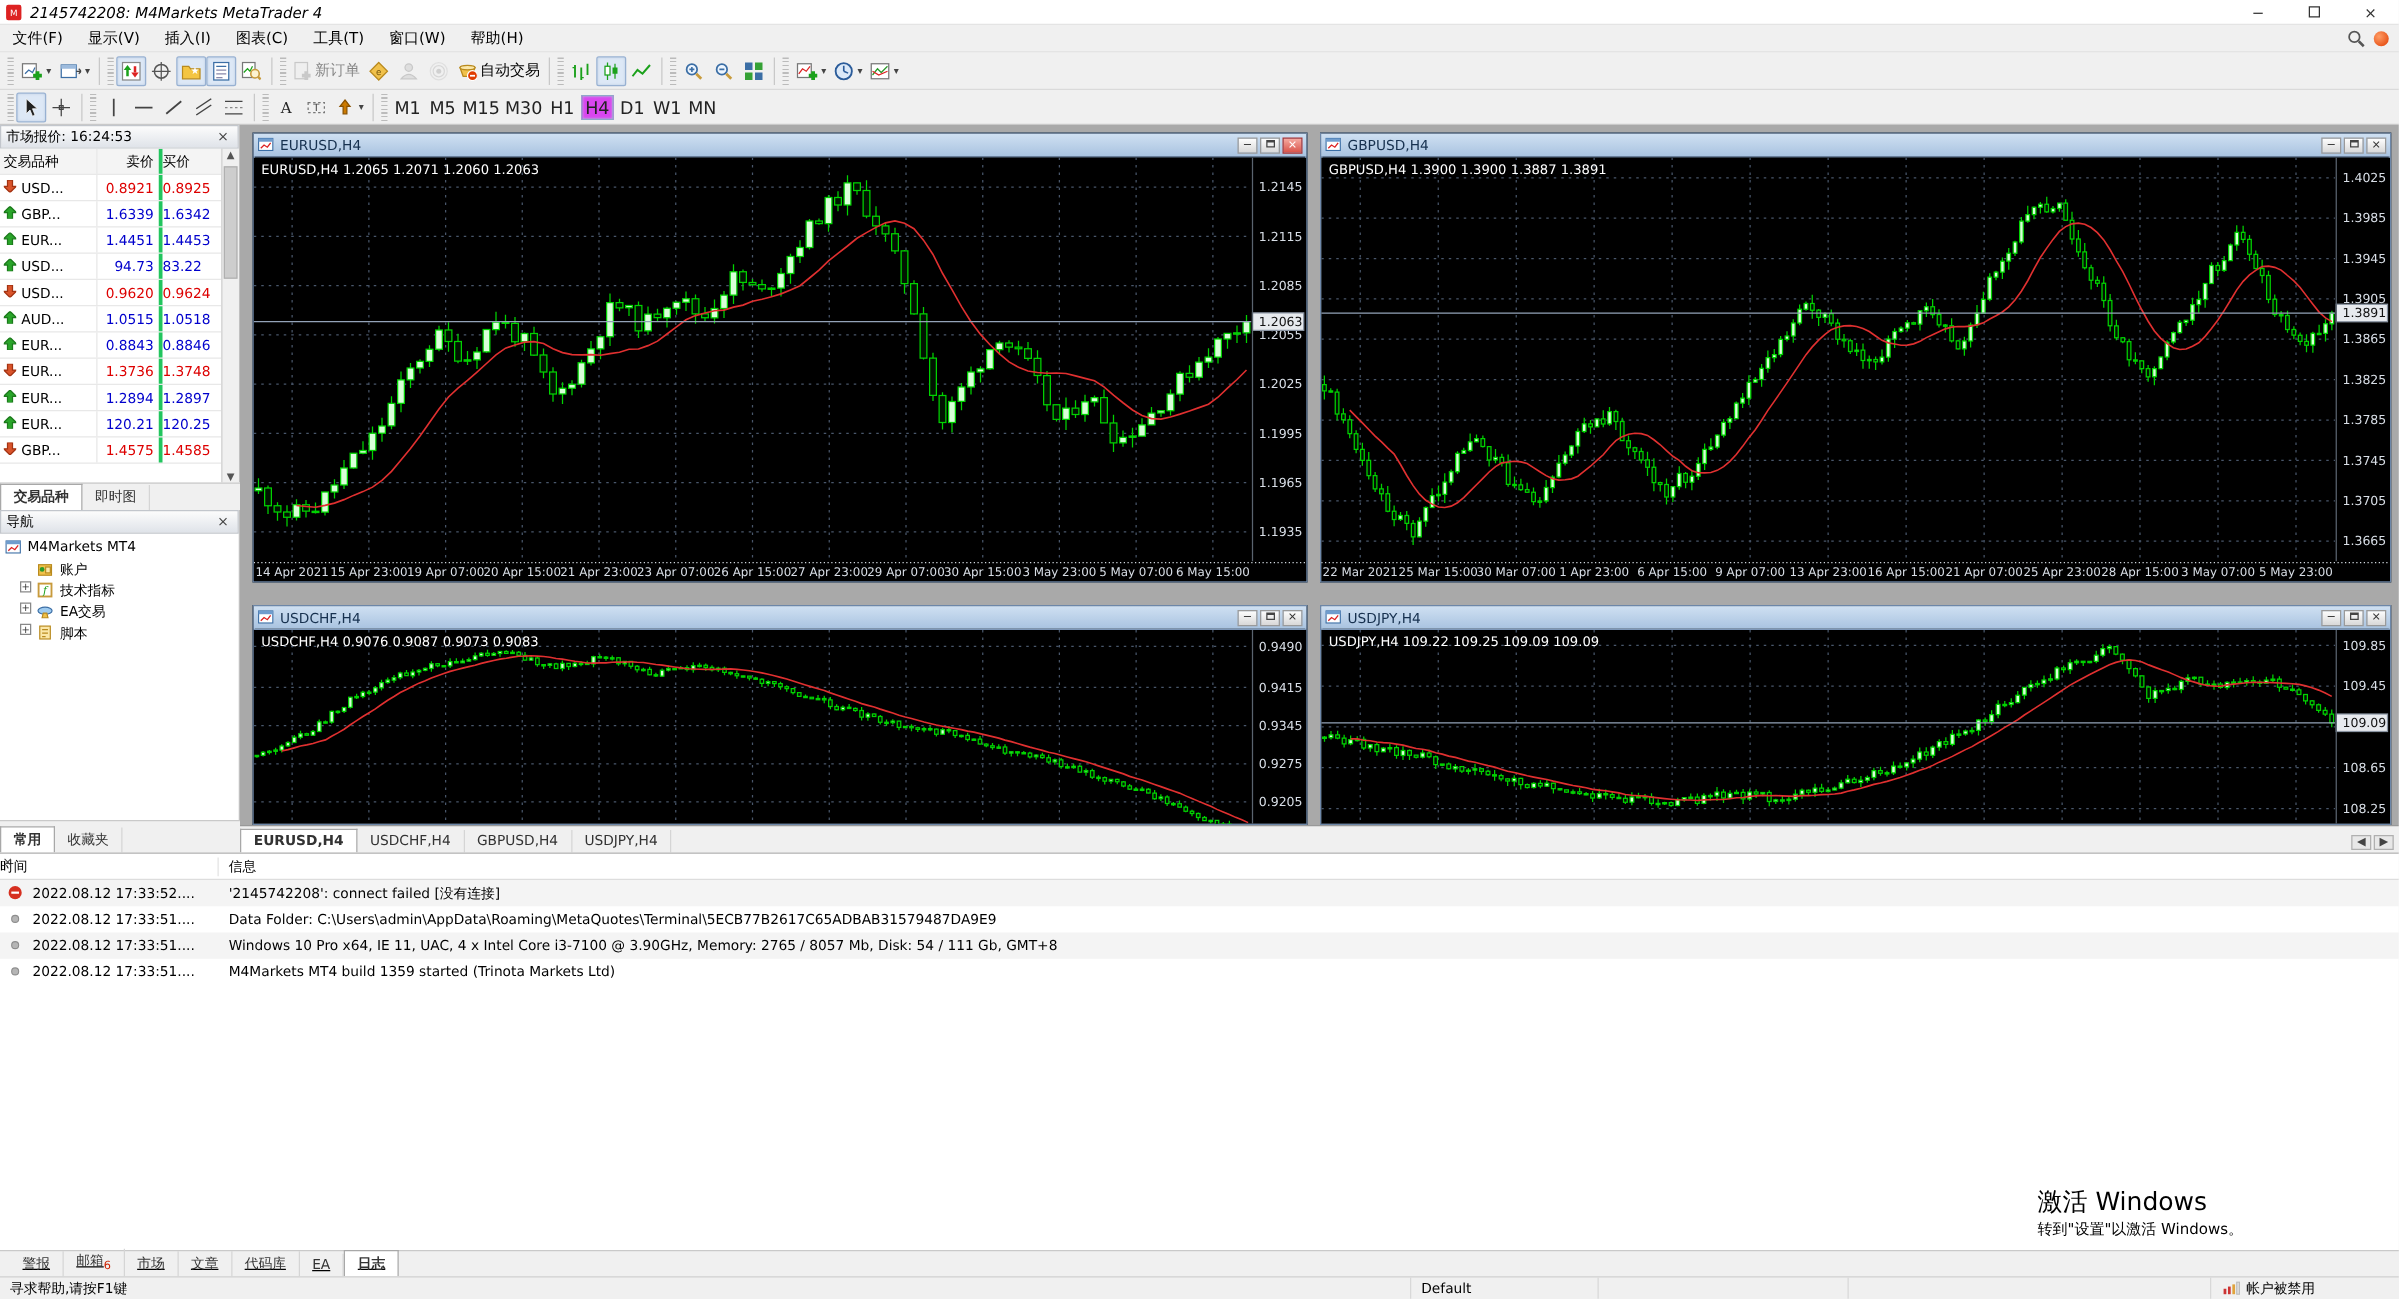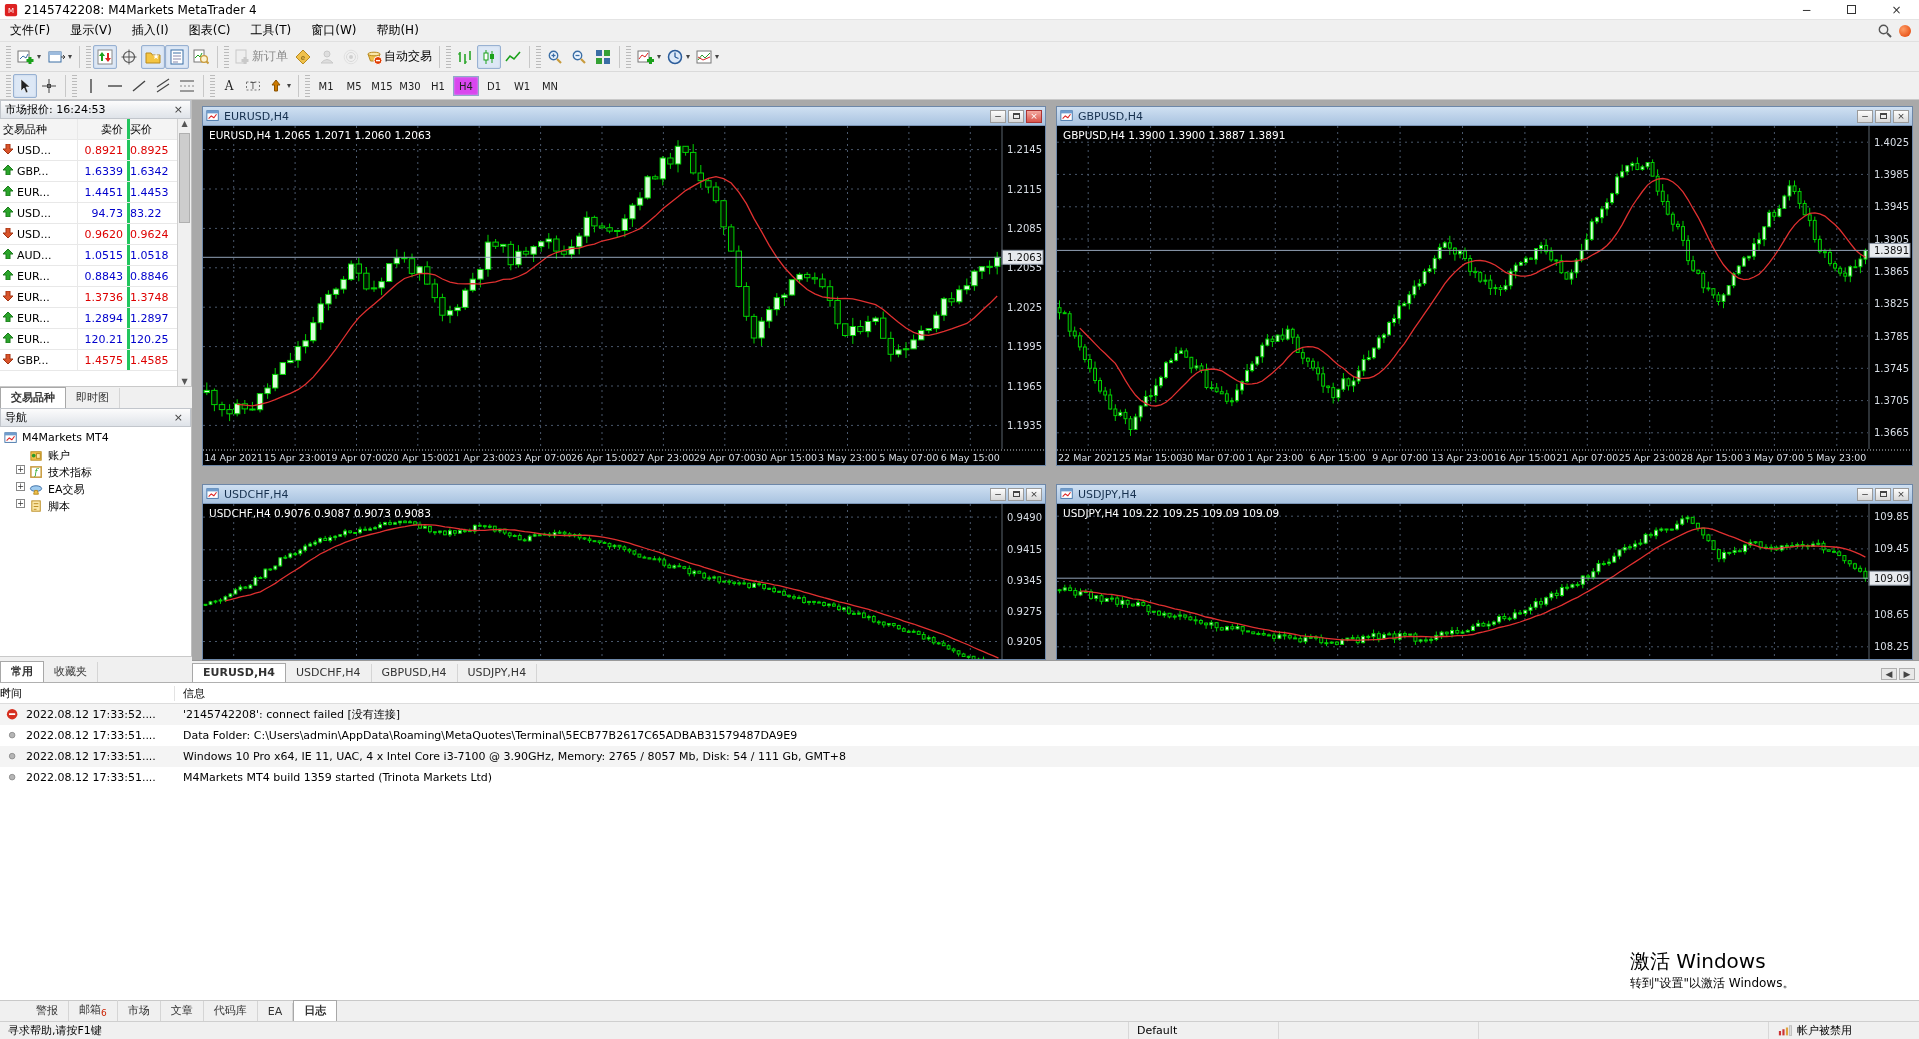--- a/index.html
+++ b/index.html
@@ -1,37 +1,37 @@
 <!DOCTYPE html>
 <html><head>
 <meta charset="utf-8">
 <style>
   * { margin:0; padding:0; box-sizing:border-box; }
   html,body { width:1919px; height:1039px; overflow:hidden; background:#f0f0f0;
     font-family:"DejaVu Sans","Liberation Sans",sans-serif; font-size:12px; color:#000; }
   .abs { position:absolute; }
   
   #titlebar { left:0; top:0; width:1919px; height:20px; background:#ffffff; display:flex; align-items:center; border-bottom:1px solid #e4e4e4; }
-  #titlebar .ttl { margin-left:6px; font-size:12px; }
+  #titlebar .ttl { margin-left:6px; font-size:12px;font-style:italic; }
   #titlebar .winbtns { margin-left:auto; display:flex; }
   .wbtn { width:45px; height:19px; display:flex; align-items:center; justify-content:center; font-size:12px; color:#333; }
   .maxglyph { width:9px; height:9px; border:1px solid #333; display:inline-block; }
   #menubar { left:0; top:20px; width:1919px; height:22px; background:#f0f0f0; display:flex; align-items:center; border-bottom:1px solid #e0e0e0; }
   .menu-item { padding:3px 10px; }
   #menubar .right { margin-left:auto; display:flex; align-items:center; gap:6px; margin-right:8px; }
   #toolbar1 { left:0; top:42px; width:1919px; height:30px; background:#f0f0f0; display:flex; align-items:center; border-bottom:1px solid #dadada; padding-left:4px; }
   #toolbar2 { left:0; top:72px; width:1919px; height:28px; background:#f0f0f0; display:flex; align-items:center; border-bottom:1px solid #c9c9c9; padding-left:4px; }
   .tbtn { height:24px; min-width:24px; display:flex; align-items:center; justify-content:center; border:1px solid transparent; border-radius:2px; padding:0 2px; gap:2px; }
   .tbtn.toggled { border-color:#98b1d2; background:#dde8f6; box-shadow:inset 0 0 2px #b9c9de; }
   .tbtn.disabled { opacity:.45; }
   .tbtn .lbl { font-size:12px; }
   .tbtn .dd { font-size:8px; color:#444; margin-left:1px; }
   .tsep { width:1px; height:22px; background:#c8c8c8; margin:0 4px; }
   .grip { width:5px; height:22px; margin:0 2px; background:repeating-linear-gradient(#bbb,#bbb 1px,transparent 1px,transparent 3px); }
-  .tfbtn { height:20px; min-width:26px; text-align:center; line-height:20px; font-size:10px; color:#222; border:1px solid transparent; margin:0 1px; }
+  .tfbtn { height:20px; min-width:26px; text-align:center; line-height:20px; font-size:14px; color:#222; border:1px solid transparent; margin:0 1px; }
   .tfbtn.active { background:#d946ef; border-color:#8fa8c8; box-shadow:inset 0 0 2px #b9c9de; }
   
   .panel-hdr { height:19px; background:linear-gradient(#fcfcfc,#dfe3e9); border:1px solid #c2c6cc; display:flex; align-items:center; font-size:11px; padding:0 4px; }
   .panel-hdr .x { margin-left:auto; font-size:11px; color:#444; padding:0 3px; }
   #market-watch { left:0; top:100px; width:192px; height:286px; background:#fff; border-right:1px solid #c0c0c0; }
   #mw-table { position:absolute; left:0; top:19px; right:14px; bottom:0; overflow:hidden; background:#fff; }
   .mw-row { display:flex; height:21px; align-items:center; border-bottom:1px solid #e8e8e8; font-size:11px; }
   .mw-row .c1 { width:78px; display:flex; align-items:center; gap:4px; padding-left:3px; border-right:1px solid #e8e8e8; height:100%; }
   .mw-row .c2 { width:52px; text-align:right; padding-right:4px; border-right:3px solid #22c55e; height:100%; line-height:21px; }
   .mw-row .c3 { flex:1; text-align:left; padding-right:2px; height:100%; line-height:21px; }
@@ -64,21 +64,21 @@
   #terminal { left:0; top:682px; width:1919px; height:318px; background:#fff; border-top:1px solid #b0b0b0; }
   #terminal .closex { position:absolute; left:2px; top:2px; font-size:10px; color:#444; }
   .trm-hdr { display:flex; height:21px; border-bottom:1px solid #ddd; font-size:11px; align-items:center; }
   .trm-hdr .h1 { width:175px; border-right:1px solid #e3e3e3; }
   .trm-hdr .h2 { padding-left:8px; }
   .trm-row { display:flex; height:21px; align-items:center; font-size:11px; }
   .trm-row:nth-child(odd) { background:#f4f4f4; }
   .trm-row .ic { width:26px; display:flex; justify-content:center; }
   .trm-row .tm { width:149px; }
   .trm-row .msg { padding-left:8px; }
-  #terminal-tabs { left:0; top:1000px; width:1919px; height:21px; background:#f0f0f0; border-top:1px solid #c9c9c9; display:flex; align-items:flex-end; font-size:11px; padding-left:26px; }
+  #terminal-tabs { left:0; top:1000px; width:1919px; height:21px; background:#f0f0f0; border-top:1px solid #c9c9c9; display:flex; align-items:flex-end; font-size:11px; padding-left:8px;text-decoration:underline; }
   .badge6 { color:#cc2200; font-size:9px; vertical-align:sub; }
   
   #statusbar { left:0; top:1021px; width:1919px; height:18px; background:#f0f0f0; border-top:1px solid #cfcfcf; display:flex; align-items:center; font-size:11px; }
   .sb-sec { height:100%; display:flex; align-items:center; padding:0 8px; border-right:1px solid #d8d8d8; }
   #watermark { left:1630px; top:948px; color:#000000; pointer-events:none; }
   #watermark .l1 { font-size:20px; }
   #watermark .l2 { font-size:12px; }
   svg.icon { display:block; }
 </style>
 </head>

